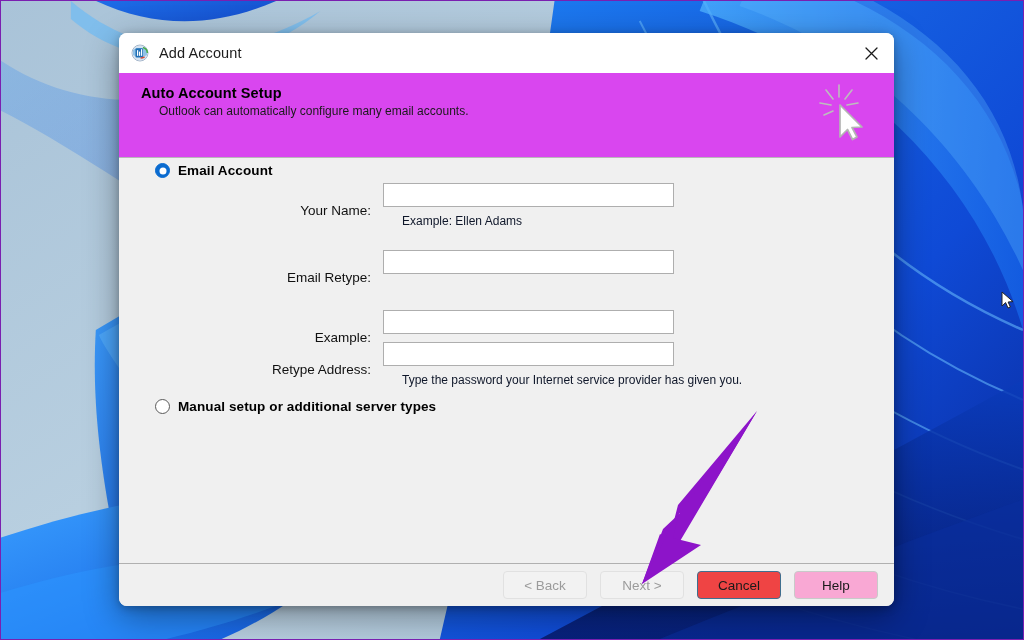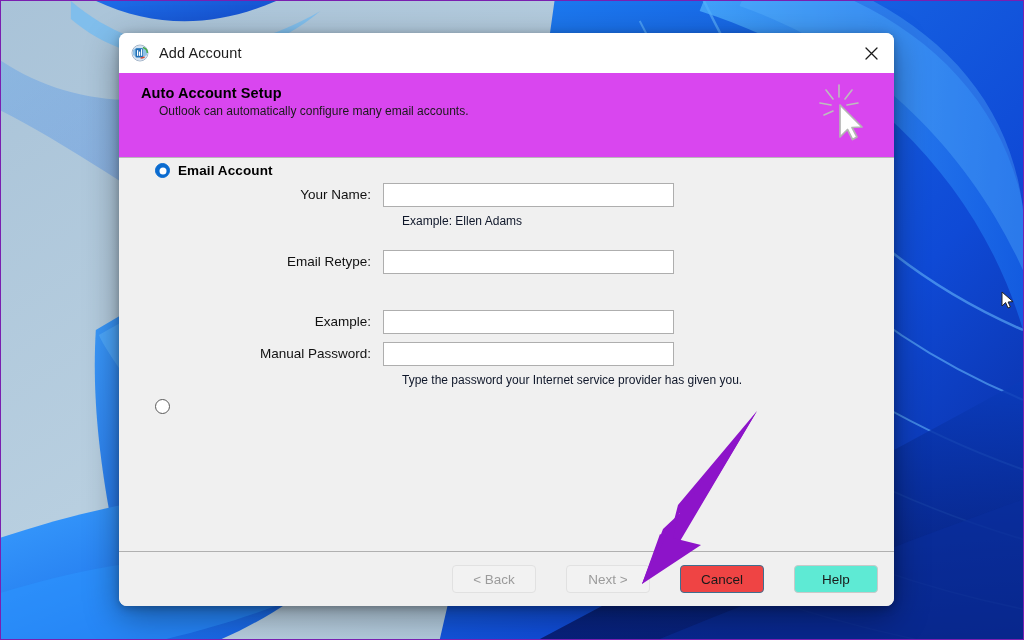--- a/index.html
+++ b/index.html
@@ -139,20 +139,21 @@
     font-weight: bold;
     color: #000;
     letter-spacing: .1px;
   }
   .field-label {
     position: absolute;
     right: 0;
     font-size: 13.5px;
     color: #111;
     white-space: nowrap;
+    margin-top: 16px;
   }
   .field-label-box {
     position: absolute;
     width: 140px;
     left: 112px;
     text-align: right;
   }
   .text-input {
     position: absolute;
     left: 264px;
@@ -171,37 +172,37 @@
     position: absolute;
     left: 283px;
     font-size: 12px;
     color: #0f172a;
     white-space: nowrap;
   }
 
   
   .footer {
     flex: 0 0 auto;
-    height: 55px;
+    height: 43px;
     background: #f0f0f0;
     border-top: 1px solid #b0b0b0;
     display: flex;
     align-items: center;
     justify-content: flex-end;
     padding-right: 16px;
-    gap: 18px;
+    gap: 1px;
     position: relative;
     text-align: right;
   }
   .btn {
     width: 84px;
     height: 28px;
     font-family: "Liberation Sans", sans-serif;
     font-size: 13.5px;
-    background: #5eead4;
+    background: #f9a8d4;
     border: 1px solid #c9c9c9;
     border-radius: 4px;
     color: #1a1a1a;
     display: flex;
     align-items: center;
     justify-content: center;
     cursor: default;
     margin-left: 12px;
   }
   .btn.disabled {
@@ -351,28 +352,29 @@
         <span class="field-label">Email Retype:</span>
       </div>
       <input class="text-input" style="top: 92px;" type="text" value="" placeholder="">
 
       <div class="field-label-box" style="top:156px;">
         <span class="field-label">Example:</span>
       </div>
       <input class="text-input" style="top: 152px;" type="password" value="" placeholder="">
 
       <div class="field-label-box" style="top:188px;">
-        <span class="field-label">Manual Password:</span>
+        <span class="field-label">Retype Address:</span>
       </div>
       <input class="text-input" style="top: 184px;" type="password" value="" placeholder="">
 
       <div class="hint" style="top:215px;">Type the password your Internet service provider has given you.</div>
 
       <div class="radio-row" style="position:absolute; left:18px; top:236px;">
         <span class="radio unchecked"></span>
+        <span class="radio-label">Manual setup or additional server types</span>
       </div>
 
     </div>
 
     <div class="footer">
       <div class="btn back disabled">
         <span>&lt; Back</span>
       </div>
       <div class="btn disabled">
         <span>Next &gt;</span>

